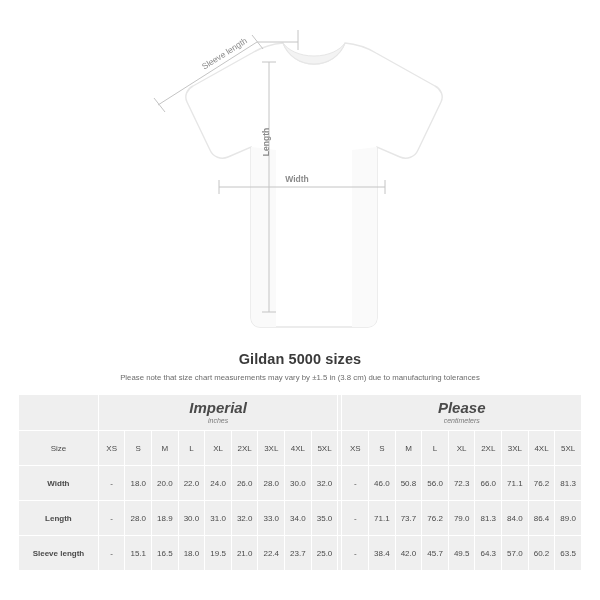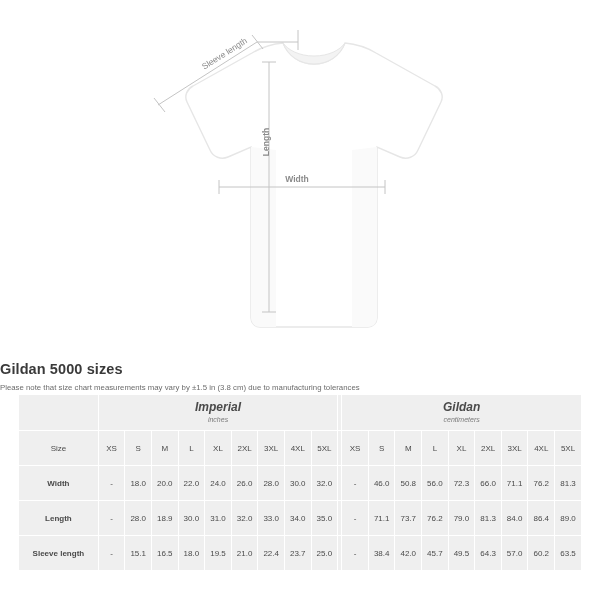--- a/index.html
+++ b/index.html
@@ -28,21 +28,22 @@
   }
 
   .shirt-svg {
     position: absolute;
     left: 0;
     top: 0;
   }
 
   
   .title-block {
-    margin-top: 16px;
+    text-align: center;
+    margin-top: 6px;
   }
   .chart-title {
     font-size: 14.5px;
     font-weight: bold;
     color: #3a3a3a;
     letter-spacing: 0.1px;
   }
   .chart-note {
     font-size: 7.8px;
     color: #6c6c6c;
@@ -68,21 +69,21 @@
     color: #4a4a4a;
     text-align: center;
     padding: 0;
     height: 34px;
     vertical-align: middle;
   }
   .unit-head {
     height: 36px;
   }
   .unit-name {
-    font-size: 12px;
+    font-size: 15px;
     font-style: italic;
     font-weight: bold;
     color: #4a4a4a;
     line-height: 1.15;
   }
   .unit-sub {
     font-size: 7px;
     font-style: italic;
     color: #7a7a7a;
     line-height: 1.4;
@@ -188,21 +189,21 @@
       <tbody>
 
         <tr class="unit-head">
           <td></td>
           <td colspan="9">
             <div class="unit-name">Imperial</div>
             <div class="unit-sub">inches</div>
           </td>
           <td class="spacer-cell"></td>
           <td colspan="9">
-            <div class="unit-name">Gildan</div>
+            <div class="unit-name">Please</div>
             <div class="unit-sub">centimeters</div>
           </td>
         </tr>
 
         <tr class="hdr-row">
           <td class="col-label">Size</td>
           <td>XS</td>
           <td>S</td>
           <td>M</td>
           <td>L</td>

